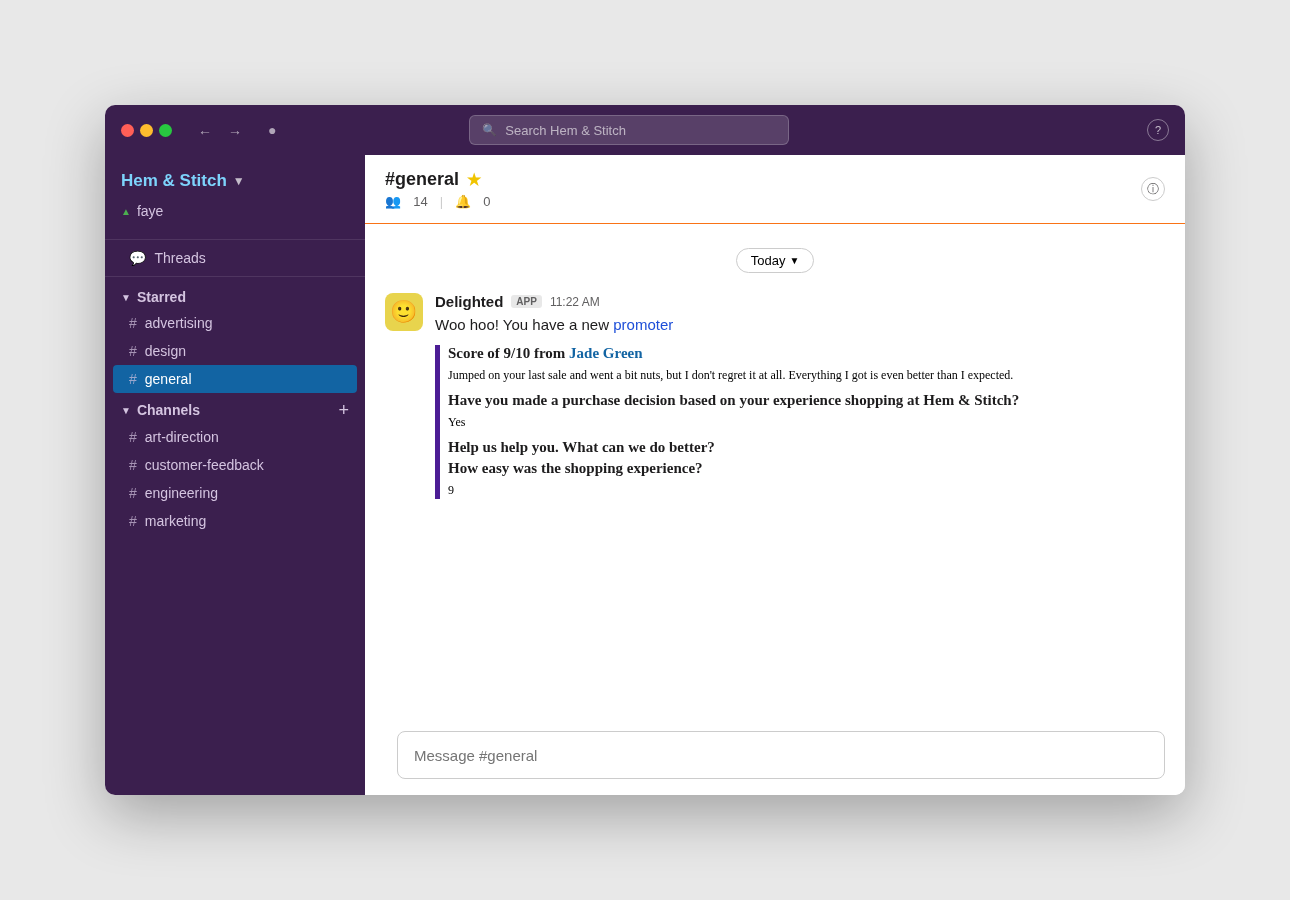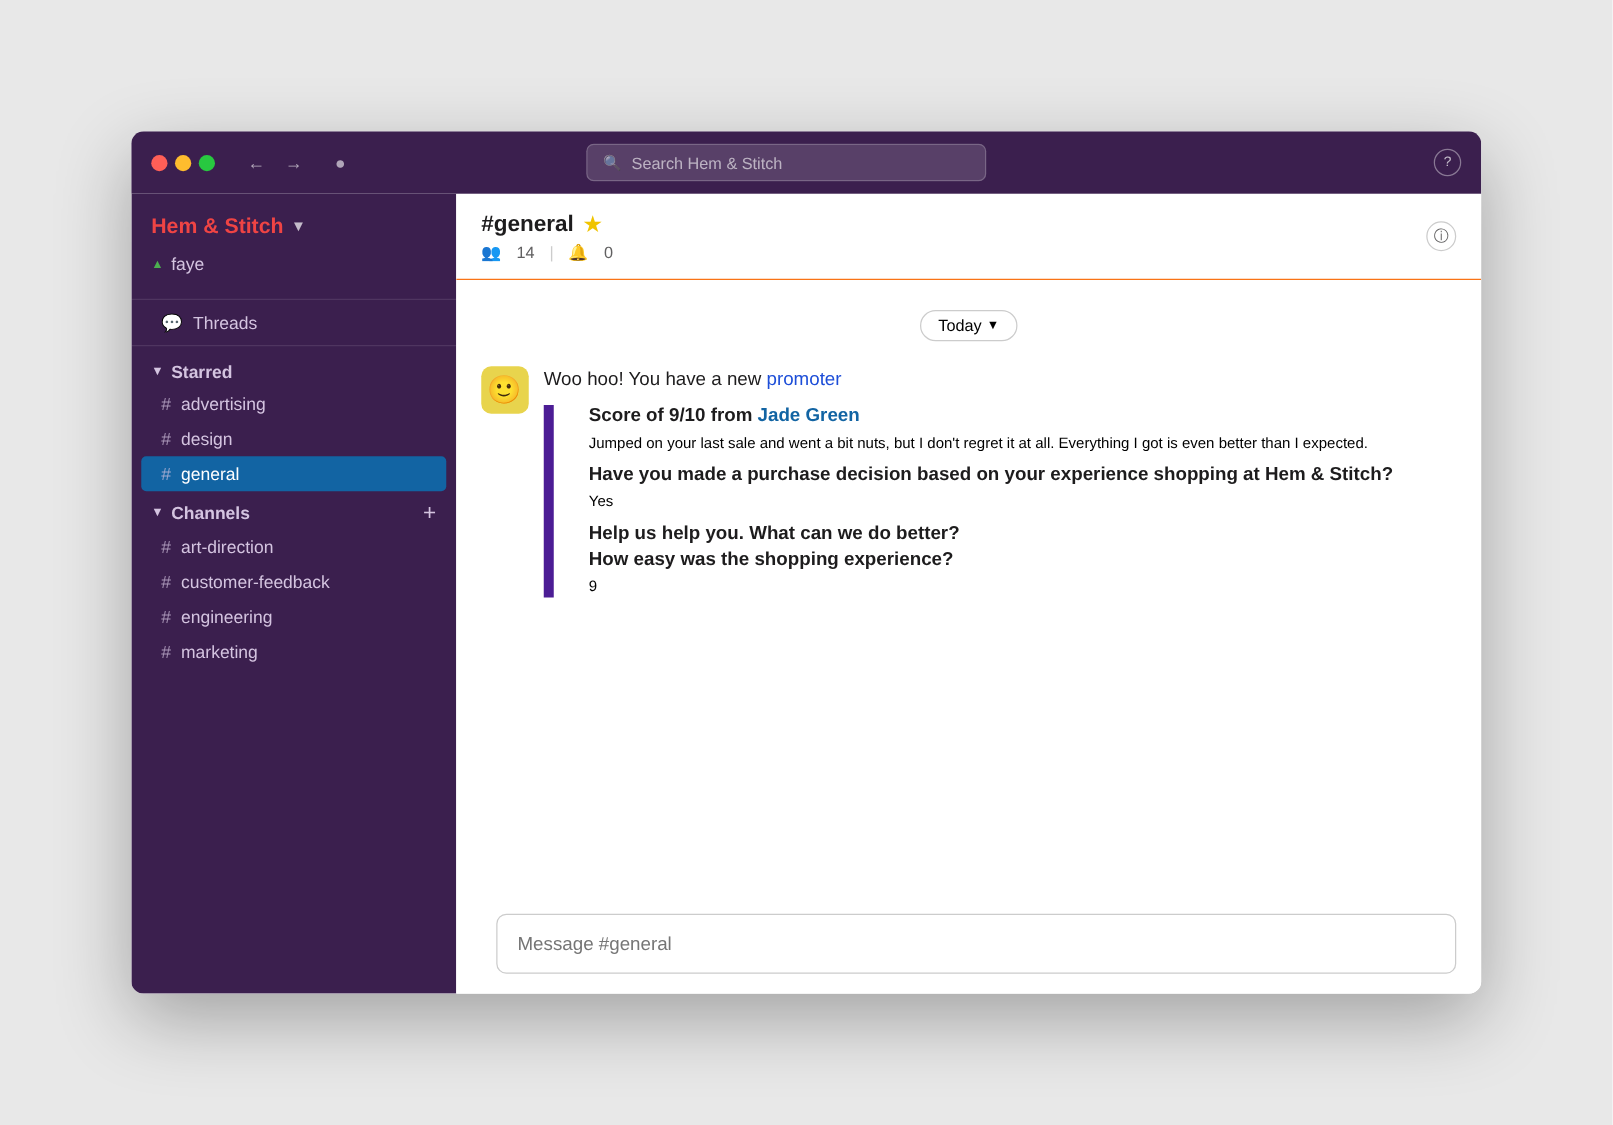--- a/index.html
+++ b/index.html
@@ -132,21 +132,21 @@
 
     .workspace-header {
       padding: 16px 16px 8px;
       display: flex;
       align-items: center;
       gap: 6px;
     }
     .workspace-name {
       font-size: 17px;
       font-weight: 700;
-      color: #ef4444;
+      color: #7dd3fc;
     }
     .workspace-chevron {
       color: rgba(255,255,255,0.7);
       font-size: 12px;
     }
 
     .user-status {
       padding: 4px 16px 16px;
       display: flex;
       align-items: center;
@@ -328,23 +328,24 @@
       font-size: 15px;
       color: #1d1c1d;
       line-height: 1.5;
     }
     .message-link {
       color: #1d4ed8;
       text-decoration: none;
     }
 
     .quote-block {
-      border-left: 8px solid #4c1d95;
-      padding-left: 28px;
+      border-left: 5px solid #4c1d95;
+      padding-left: 8px;
       margin-top: 8px;
+      font-family: Liberation Serif, serif;
     }
     .quote-bold {
       font-weight: 700;
       font-size: 15px;
       color: #1d1c1d;
       margin-bottom: 4px;
     }
     .quote-bold .jade-link {
       color: #1264a3;
       font-weight: 700;
@@ -481,20 +482,25 @@
         <div class="date-divider">
           <div class="date-pill">
             <span>Today</span>
             <span class="date-chevron">▼</span>
           </div>
         </div>
 
         <div class="message">
           <div class="avatar">🙂</div>
           <div class="message-content">
+            <div class="message-header">
+              <span class="sender-name">Delighted</span>
+              <span class="app-badge">APP</span>
+              <span class="timestamp">11:22 AM</span>
+            </div>
             <div class="message-text">
               <span>Woo hoo! You have a new </span><a class="message-link" href="#">promoter</a>
             </div>
             <div class="quote-block">
               <div class="quote-bold">
                 <span>Score of 9/10 from </span><a class="jade-link message-link" href="#">Jade Green</a>
               </div>
               <div class="quote-text">Jumped on your last sale and went a bit nuts, but I don't regret it at all. Everything I got is even better than I expected.</div>
               <div class="quote-bold">Have you made a purchase decision based on your experience shopping at Hem &amp; Stitch?</div>
               <div class="quote-text">Yes</div>

